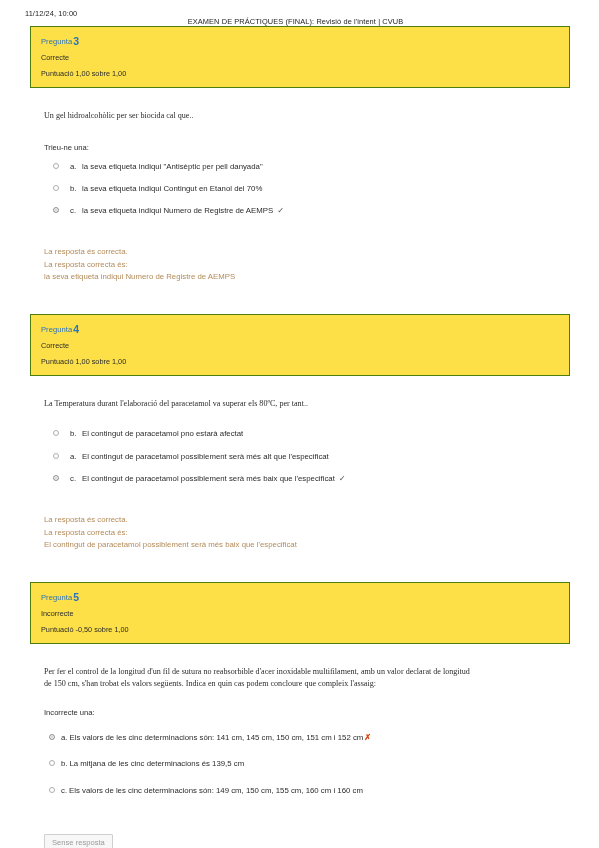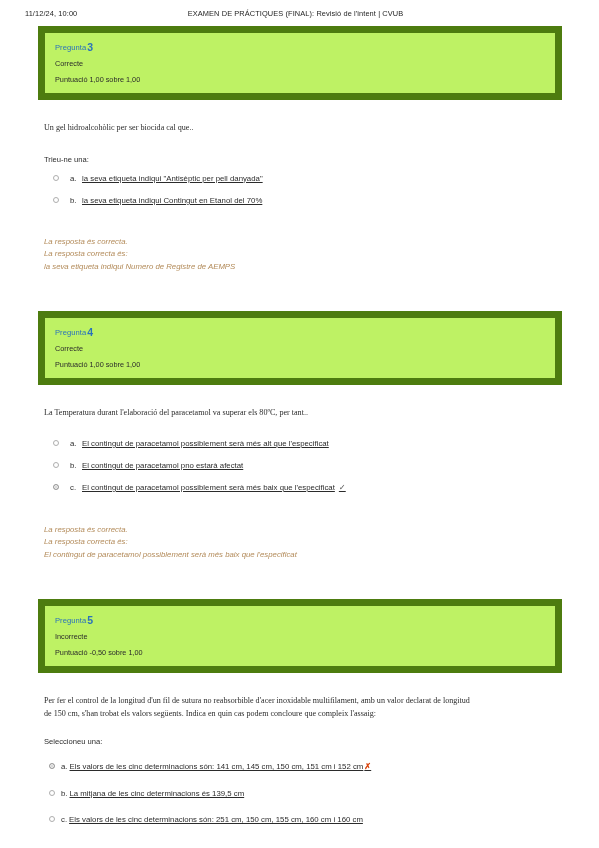--- a/index.html
+++ b/index.html
@@ -36,21 +36,21 @@
   }
   .print-header .ph-date {
     position: absolute;
     left: 25px;
     top: 0;
     white-space: nowrap;
   }
   .print-header .ph-title {
     position: absolute;
     left: 0;
-    top: 0;
+    top: 8px;
     width: 591px;
     text-align: center;
     white-space: nowrap;
   }
 
   
   .print-footer {
     position: absolute;
     bottom: 11px;
     left: 0;
@@ -76,25 +76,25 @@
   
   .content {
     position: absolute;
     left: 30px;
     top: 26px;
     width: 540px;
   }
 
   
   .qcard {
-    border: 7px solid #4d7c0f;
-    background: #bef264;
+    border: 1px solid #4d7c0f;
+    background: #fde047;
     box-sizing: border-box;
     padding: 8px 10px 9px 10px;
-    margin: 8px;
+    margin: 0;
   }
   .qinfo-title {
     font-size: 7.6px;
     color: #2a72bb;
     margin: 0 0 6px 0;
     font-weight: normal;
     letter-spacing: 0.05px;
   }
   .qinfo-title .qnum {
     font-size: 10.5px;
@@ -133,21 +133,20 @@
   }
   .qprompt.tight {
     margin-top: 17px;
   }
 
   
   .answers {
     list-style: none;
     margin: 10px 0 0 0;
     padding: 0;
-    text-decoration: underline;
   }
   .answers li {
     position: relative;
     padding: 0 0 0 26px;
     margin: 0 0 12px 0;
     font-size: 7.8px;
     color: #2b2b2b;
     line-height: 1.3;
     min-height: 10px;
   }
@@ -193,21 +192,21 @@
   }
   .answers.compact .radio { left: 5px; }
 
   
   .feedback {
     color: #b38b5a;
     font-size: 7.8px;
     line-height: 1.6;
     padding-left: 14px;
   }
-  .feedback .fb-line { margin: 0; font-style: italic; }
+  .feedback .fb-line { margin: 0; }
   .fb-gap { margin-top: 11px; }
 
   
   .noanswer-box {
     display: inline-block;
     border: 1px solid #cfcfcf;
     background: #f7f7f7;
     color: #9a9a9a;
     font-size: 7.6px;
     padding: 3px 7px 4px 7px;
@@ -245,20 +244,24 @@
 
       <ul class="answers">
         <li>
           <span class="radio"></span>
           <span class="opt-letter">a.</span><span>la seva etiqueta indiqui "Antisèptic per pell danyada"</span>
         </li>
         <li>
           <span class="radio"></span>
           <span class="opt-letter">b.</span><span>la seva etiqueta indiqui Contingut en Etanol del 70%</span>
         </li>
+        <li>
+          <span class="radio checked"></span>
+          <span class="opt-letter">c.</span><span>la seva etiqueta indiqui Numero de Registre de AEMPS</span><span class="mark-ok">✓</span>
+        </li>
       </ul>
     </div>
 
     <div class="gap-30"></div>
 
     <div class="feedback">
       <p class="fb-line">La resposta és correcta.</p>
       <p class="fb-line fb-gap">La resposta correcta és:</p>
       <p class="fb-line">la seva etiqueta indiqui Numero de Registre de AEMPS</p>
     </div>
@@ -272,25 +275,25 @@
       <div class="qinfo-state">Correcte</div>
       <div class="qinfo-grade">Puntuació 1,00 sobre 1,00</div>
     </div>
 
     <div class="qbody">
       <p class="qtext">La Temperatura durant l'elaboració del paracetamol va superar els 80ºC, per tant..</p>
 
       <ul class="answers" style="margin-top:19px;">
         <li>
           <span class="radio"></span>
+          <span class="opt-letter">b.</span><span>El contingut de paracetamol pno estarà afectat</span>
+        </li>
+        <li>
+          <span class="radio"></span>
           <span class="opt-letter">a.</span><span>El contingut de paracetamol possiblement serà més alt que l'especificat</span>
-        </li>
-        <li>
-          <span class="radio"></span>
-          <span class="opt-letter">b.</span><span>El contingut de paracetamol pno estarà afectat</span>
         </li>
         <li>
           <span class="radio checked"></span>
           <span class="opt-letter">c.</span><span>El contingut de paracetamol possiblement serà més baix que l'especificat</span><span class="mark-ok">✓</span>
         </li>
       </ul>
     </div>
 
     <div class="gap-30"></div>
 
@@ -306,34 +309,34 @@
       <div class="qinfo-title">
         <span>Pregunta</span><span class="qnum">5</span>
       </div>
       <div class="qinfo-state">Incorrecte</div>
       <div class="qinfo-grade">Puntuació -0,50 sobre 1,00</div>
     </div>
 
     <div class="qbody">
       <p class="qtext">Per fer el control de la longitud d'un fil de sutura  no reabsorbible d'acer inoxidable multifilament, amb un valor declarat de longitud</p>
       <p class="qtext">de 150 cm, s'han trobat els valors següents. Indica en quin cas podem concloure que compleix l'assaig:</p>
-      <p class="qprompt tight">Seleccioneu una:</p>
+      <p class="qprompt tight">Incorrecte una:</p>
 
       <ul class="answers compact" style="margin-top:8px;">
         <li>
           <span class="radio checked"></span>
           <span class="opt-letter wide">a.</span><span>Els valors de les cinc determinacions són: 141 cm, 145 cm, 150 cm, 151 cm i 152 cm</span><span class="mark-bad">✗</span>
         </li>
         <li>
           <span class="radio"></span>
           <span class="opt-letter wide">b.</span><span>La mitjana de les cinc determinacions és 139,5 cm</span>
         </li>
         <li>
           <span class="radio"></span>
-          <span class="opt-letter wide">c.</span><span>Els valors de les cinc determinacions són: 251 cm, 150 cm, 155 cm, 160 cm i 160 cm</span>
+          <span class="opt-letter wide">c.</span><span>Els valors de les cinc determinacions són: 149 cm, 150 cm, 155 cm, 160 cm i 160 cm</span>
         </li>
       </ul>
     </div>
 
     <div class="gap-22"></div>
 
     <div>
       <span class="noanswer-box">Sense resposta</span>
     </div>
 

